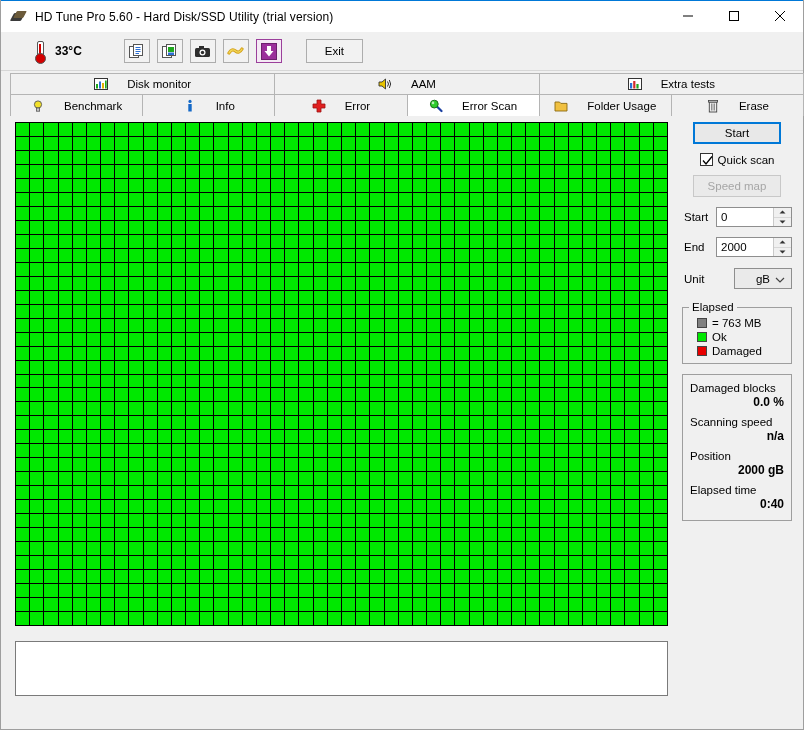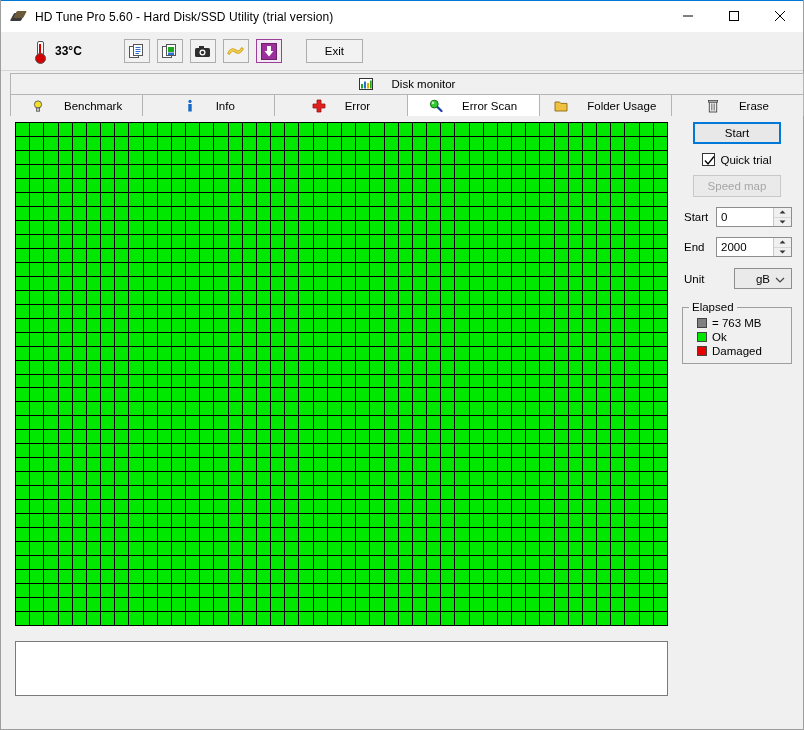--- a/index.html
+++ b/index.html
@@ -403,20 +403,37 @@
     <div class="tabrow">
       <div class="tab">
         <svg class="ic" viewBox="0 0 14 14">
           <rect x="0.5" y="1.5" width="13" height="11" fill="#fff" stroke="#333"></rect>
           <rect x="2" y="7" width="2" height="4.5" fill="#1ea81e"></rect>
           <rect x="5" y="4.5" width="2" height="7" fill="#2b6fd4"></rect>
           <rect x="8" y="6" width="2" height="5.5" fill="#e0b000"></rect>
           <rect x="11" y="3.5" width="1.7" height="8" fill="#1ea81e"></rect>
         </svg>
         <span>Disk monitor</span>
+      </div>
+      <div class="tab">
+        <svg class="ic" viewBox="0 0 14 14">
+          <polygon points="1,5 4,5 7.5,2 7.5,12 4,9 1,9" fill="#e8c400" stroke="#333" stroke-width="0.9"></polygon>
+          <path d="M9.5 4.5 Q11.5 7 9.5 9.5" fill="none" stroke="#333" stroke-width="1"></path>
+          <path d="M11.3 3 Q14 7 11.3 11" fill="none" stroke="#333" stroke-width="1"></path>
+        </svg>
+        <span>AAM</span>
+      </div>
+      <div class="tab">
+        <svg class="ic" viewBox="0 0 14 14">
+          <rect x="0.5" y="1.5" width="13" height="11" fill="#fff" stroke="#333"></rect>
+          <rect x="2" y="6" width="2.2" height="5.5" fill="#2b6fd4"></rect>
+          <rect x="5.2" y="4" width="2.2" height="7.5" fill="#d42b2b"></rect>
+          <rect x="8.4" y="7" width="2.2" height="4.5" fill="#1ea81e"></rect>
+        </svg>
+        <span>Extra tests</span>
       </div>
     </div>
 
     <div class="tabrow row2">
       <div class="tab">
         <svg class="ic" viewBox="0 0 14 14">
           <circle cx="7" cy="5.5" r="3.6" fill="#f2e02a" stroke="#555" stroke-width="0.9"></circle>
           <rect x="5.4" y="9" width="3.2" height="3.2" fill="#c8c8c8" stroke="#555" stroke-width="0.8"></rect>
         </svg>
         <span>Benchmark</span>
@@ -2128,21 +2145,21 @@
 
     <div class="side">
       <div class="start-btn">Start</div>
 
       <div class="check-row">
         <div class="chk">
           <svg width="11" height="11" viewBox="0 0 11 11">
             <polyline points="1,5.5 4,9 10,1.5" fill="none" stroke="#000" stroke-width="1.3"></polyline>
           </svg>
         </div>
-        <div class="check-label">Quick trial</div>
+        <div class="check-label">Quick scan</div>
       </div>
 
       <div class="speedmap-btn">Speed map</div>
 
       <div class="field-row">
         <div class="lbl">Start</div>
         <div class="spinbox">
           <div class="val">0</div>
           <div class="spin-arrows">
             <div>
@@ -2199,17 +2216,35 @@
         <div class="leg-row">
           <span class="swatch" id="sw-ok" style="background: rgb(0, 232, 0);"></span>
           <span>Ok</span>
         </div>
         <div class="leg-row">
           <span class="swatch" id="sw-dmg" style="background: rgb(232, 0, 0);"></span>
           <span>Damaged</span>
         </div>
       </fieldset>
 
+      <div class="stats-box" id="stats-box">
+          <div class="stat">
+            <div class="k">Damaged blocks</div>
+            <div class="v">0.0 %</div>
+          </div>
+          <div class="stat">
+            <div class="k">Scanning speed</div>
+            <div class="v">n/a</div>
+          </div>
+          <div class="stat">
+            <div class="k">Position</div>
+            <div class="v">2000 gB</div>
+          </div>
+          <div class="stat">
+            <div class="k">Elapsed time</div>
+            <div class="v">0:40</div>
+          </div>
+        </div>
     </div>
 
     <div class="logbox"></div>
   </div>
 </div>
 
 </body></html>

